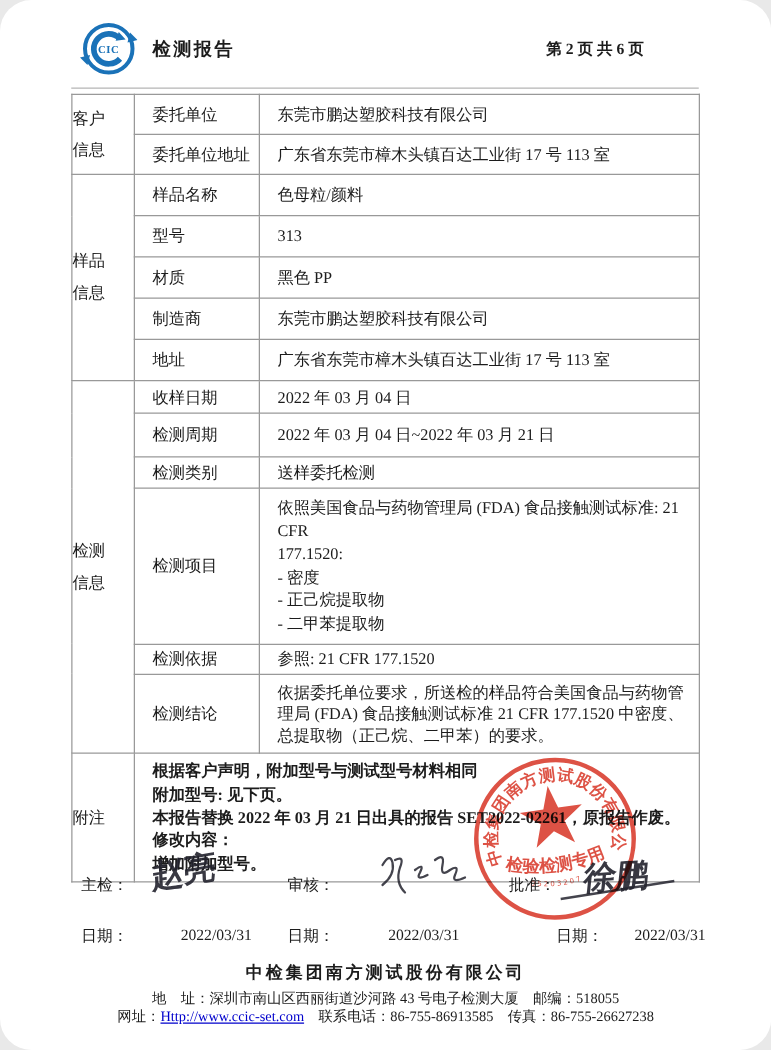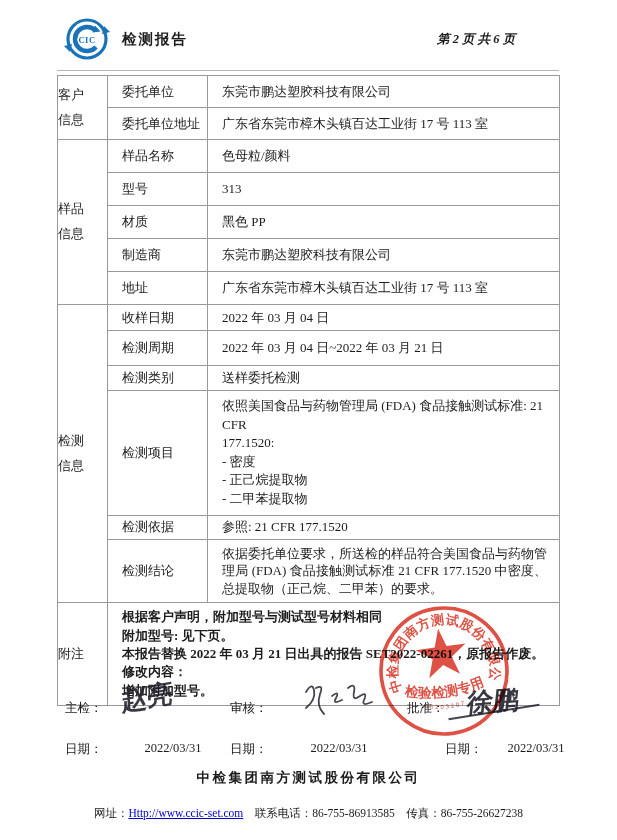--- a/index.html
+++ b/index.html
@@ -2,25 +2,26 @@
 <html><head>
 <meta charset="utf-8">
 <style>
   * { margin:0; padding:0; box-sizing:border-box; }
   html,body { background:#e9e9e9; }
   .page {
     position:relative; width:617px; height:840px; margin:0 auto;
     background:#ffffff; overflow:hidden;
     font-family:"Liberation Serif","DejaVu Serif",serif;
     color:#1c1c1c;
+    border-radius:25px;
   }
   
   .hdr-title { position:absolute; left:122px; top:30px; font-size:14.5px; font-weight:bold; letter-spacing:2px; }
   .hdr-no { position:absolute; left:217px; top:31px; font-size:12.5px; font-weight:bold; }
-  .hdr-page { position:absolute; left:437px; top:31px; font-size:12.5px; font-weight:bold;font-style:italic; }
+  .hdr-page { position:absolute; left:437px; top:31px; font-size:12.5px; font-weight:bold; }
   .hdr-rule { position:absolute; left:57px; top:70px; width:502px; height:1px; background:#b5b5b5; }
   .logo { position:absolute; left:64px; top:16px; }
 
   
   table.report { position:absolute; left:57px; top:75px; width:502px; border-collapse:collapse; table-layout:fixed; font-size:13px; }
   table.report td { border:1px solid #999; vertical-align:middle; line-height:1.35; }
   td.group { text-align:left; }
   td.group .glabel { display:inline-block; width:2.1em; word-break:break-all; line-height:1.9; }
   td.flabel { padding-left:14px; }
   td.fvalue { padding-left:14px; padding-right:10px; }
@@ -177,15 +178,16 @@
         <textPath href="#sealBottomArc" startOffset="1">检验检测专用章</textPath>
       </text>
       <path id="sealSerialArc" d="M36 98 Q66 108 96 98" fill="none"></path>
       <text font-size="5.5" font-family="DejaVu Sans, sans-serif">
         <textPath href="#sealSerialArc" startOffset="6">0 5 2 0 3 2 0 7</textPath>
       </text>
     </g>
   </svg>
 
   <div class="ft-company">中检集团南方测试股份有限公司</div>
+  <div class="ft-line l1"><span>地　址：</span><span>深圳市南山区西丽街道沙河路 43 号电子检测大厦</span><span>　邮编：</span><span>518055</span></div>
   <div class="ft-line l2"><span>网址：</span><a href="#" class="weblink">Http://www.ccic-set.com</a><span>　联系电话：</span><span>86-755-86913585</span><span>　传真：</span><span>86-755-26627238</span></div>
 
 </div>
 
 </body></html>

